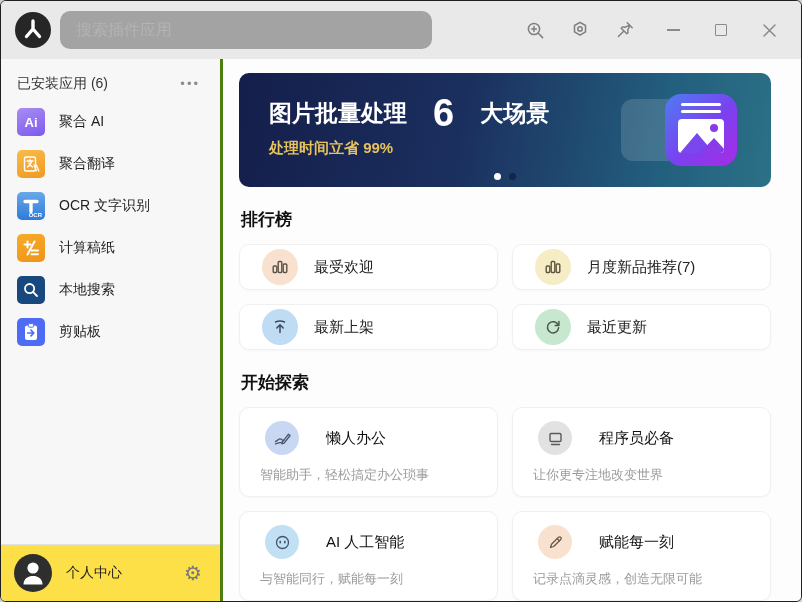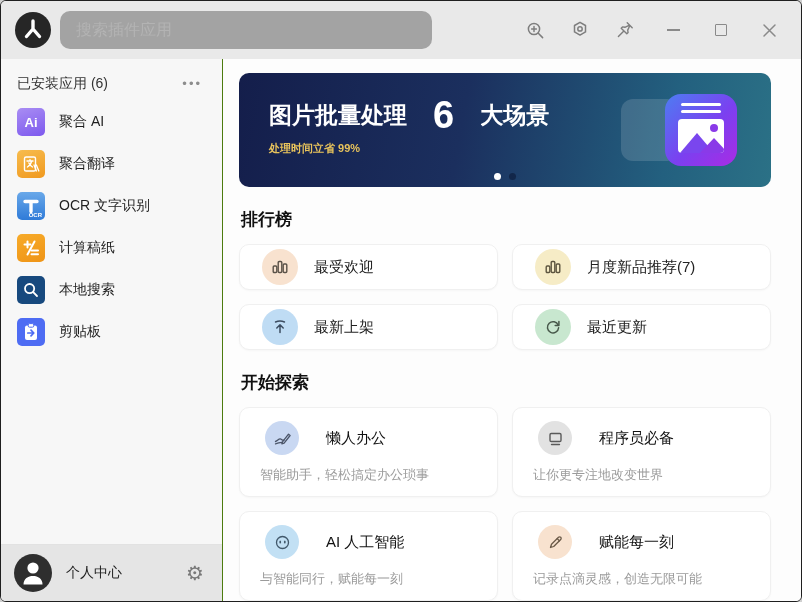--- a/index.html
+++ b/index.html
@@ -29,21 +29,21 @@
   .tb-btn {
     width: 20px; height: 20px; margin-left: 25px; cursor: pointer;
     display: flex; align-items: center; justify-content: center; color: #7e7e7e;
   }
   .tb-btn.win { margin-left: 28px; }
   .min-bar { width: 13px; height: 0; border-top: 2px solid #8a8a8a; }
   .max-box { width: 12px; height: 12px; border: 1.5px solid #8a8a8a; border-radius: 1px; }
   
   .app-body { flex: 1; display: flex; min-height: 0; }
   .sidebar {
-    width: 222px; flex: none; background: #f7f7f7; border-right: 1px solid #4d7c0f;
+    width: 222px; flex: none; background: #f7f7f7; border-right: 3px solid #4d7c0f;
     display: flex; flex-direction: column;
   }
   .sb-header {
     display: flex; align-items: center; justify-content: space-between;
     padding: 16px 20px 8px 16px; font-size: 14px; color: #333;
   }
   .sb-more { color: #8d8d8d; font-size: 13px; letter-spacing: 2px; cursor: pointer; line-height: 8px; }
   .sb-item {
     display: flex; align-items: center; gap: 14px; height: 42px;
     padding: 0 16px; cursor: pointer; font-size: 14px; color: #1f1f1f;
@@ -54,40 +54,40 @@
     color: #fff; font-weight: bold; overflow: hidden;
   }
   .ic-ai   { background: linear-gradient(160deg, #a98df3, #7d59ee); font-size: 13px; }
   .ic-tr   { background: linear-gradient(160deg, #f7bc4e, #f0991f); }
   .ic-ocr  { background: linear-gradient(180deg, #69a8e9, #2f7bd8); }
   .ic-calc { background: linear-gradient(160deg, #f7ab2a, #ef9416); }
   .ic-find { background: #17497e; }
   .ic-clip { background: #4e6cf3; }
   .ocr-tag { position: absolute; right: 3px; bottom: 2px; font-size: 6px; font-weight: bold; color: #fff; }
   .sb-footer {
-    margin-top: auto; height: 57px; flex: none; background: #e5e5e5;
+    margin-top: auto; height: 57px; flex: none; background: #fde047;
     border-top: 1px solid #e2e2e2; display: flex; align-items: center;
     gap: 14px; padding: 0 18px 0 13px; cursor: pointer;
   }
   .avatar {
     width: 38px; height: 38px; border-radius: 50%; background: #2e2e2e;
     flex: none; display: flex; align-items: flex-end; justify-content: center; overflow: hidden;
   }
   .footer-label { font-size: 14px; color: #1f1f1f; }
   .gear { margin-left: auto; font-family: "DejaVu Sans", sans-serif; font-size: 20px; color: #787878; cursor: pointer; }
   
   .main { flex: 1; padding: 14px 30px 0 16px; overflow: hidden; background: #fdfdfd; }
   .banner {
     height: 114px; border-radius: 10px; position: relative; overflow: hidden; cursor: pointer;
     background: linear-gradient(100deg, #141e4b 0%, #1b2f5e 42%, #23607f 80%, #2b7186 100%);
     display: flex; flex-direction: column; justify-content: center; padding: 0 0 8px 30px;
   }
   .banner-title { color: #fff; font-weight: bold; font-size: 23px; display: flex; align-items: center; gap: 26px; }
   .banner-num { font-size: 38px; line-height: 1; }
-  .banner-sub { font-size: 11px; font-weight: bold; margin-top: 7px; }
+  .banner-sub { font-size: 15px; font-weight: bold; margin-top: 7px; }
   .banner-ghost {
     position: absolute; width: 58px; height: 62px; border-radius: 12px;
     background: rgba(255,255,255,0.14); right: 92px; top: 26px;
   }
   .banner-art {
     position: absolute; right: 34px; top: 21px; width: 72px; height: 72px; border-radius: 16px;
     background: linear-gradient(135deg, #4d7df2 0%, #7b40f0 55%, #a92be4 100%);
     display: flex; flex-direction: column; align-items: center; padding-top: 9px;
   }
   .art-line { width: 40px; height: 3px; border-radius: 2px; background: #fff; margin-bottom: 4px; }

